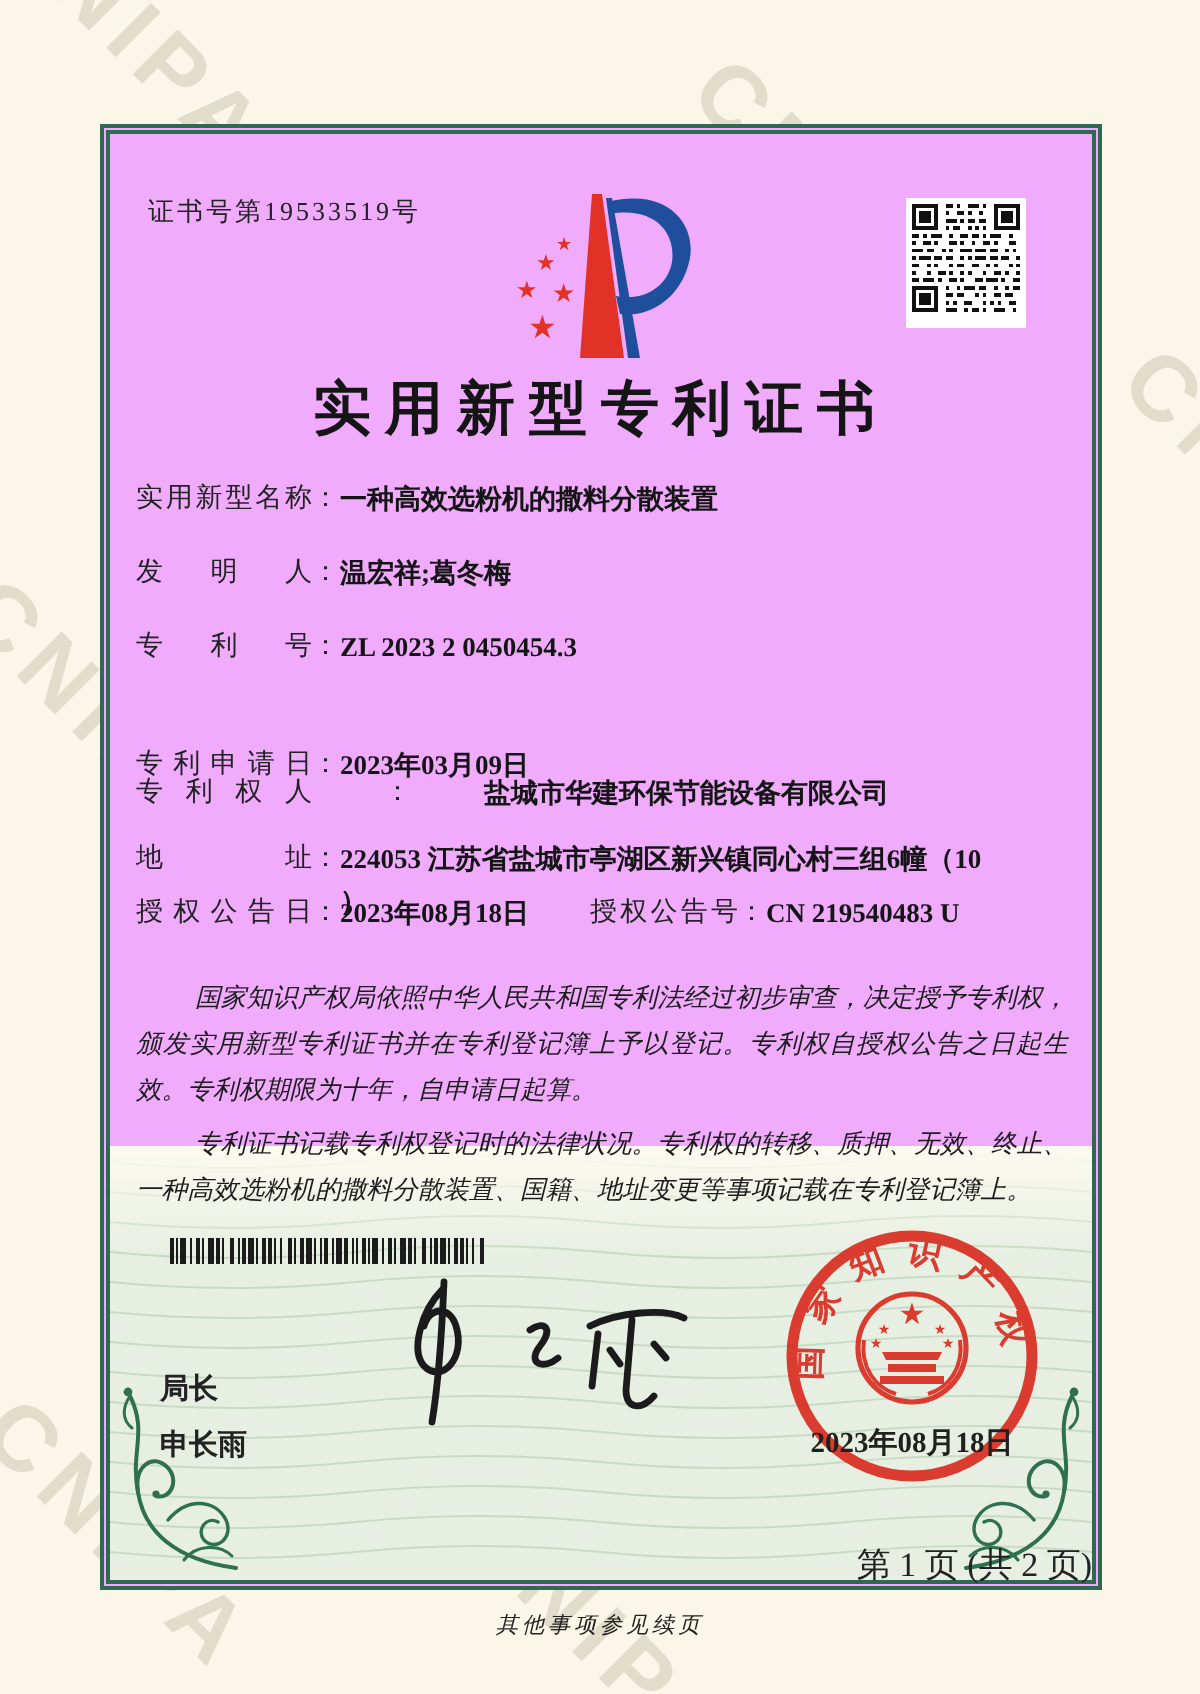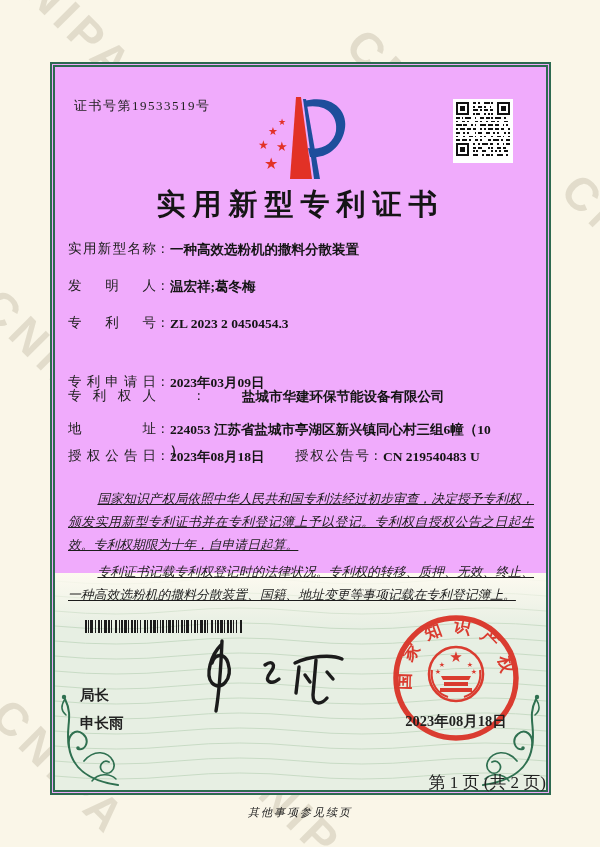--- a/index.html
+++ b/index.html
@@ -18,21 +18,21 @@
   .title{position:absolute;left:0;top:118px;width:100%;text-align:center;
          font-size:29px;font-weight:bold;letter-spacing:7px;}
   .fields{position:absolute;left:13px;top:0;width:470px;}
   .frow{position:absolute;left:0;font-size:13.5px;display:flex;align-items:flex-start;}
   .f-label{display:inline-block;width:88px;text-align:justify;text-align-last:justify;color:#222;}
   .f-colon{display:inline-block;width:14px;color:#222;}
   .f-value{font-weight:600;max-width:352px;white-space:pre-wrap;line-height:1.55;}
   .grant-no{position:absolute;left:227px;top:0;display:flex;}
   .grant-no .f-label{width:74px;}
   .paras{position:absolute;left:13px;top:421px;width:466px;font-size:12.8px;line-height:1.78;
-         text-align:justify;font-style:italic;color:#1c1c1c;text-decoration:underline;}
+         text-align:justify;font-style:italic;color:#1c1c1c;}
   .paras p{margin:0 0 5px 0;text-indent:2.3em;}
   
   .band{position:absolute;left:0;right:0;bottom:0;height:217px;background:#e7efe3;overflow:hidden;}
   .band svg{display:block;width:100%;height:100%;}
   .band-fade{position:absolute;left:0;right:0;top:0;height:55px;
              background:linear-gradient(#fdfaf0,rgba(253,250,240,0));}
   .barcode{position:absolute;left:30px;top:552px;}
   .signer{position:absolute;left:25px;top:615px;font-family:"Liberation Sans",sans-serif;
           font-weight:bold;font-size:14.5px;color:#222;line-height:1.9;}
   .signature{position:absolute;left:122px;top:568px;}

